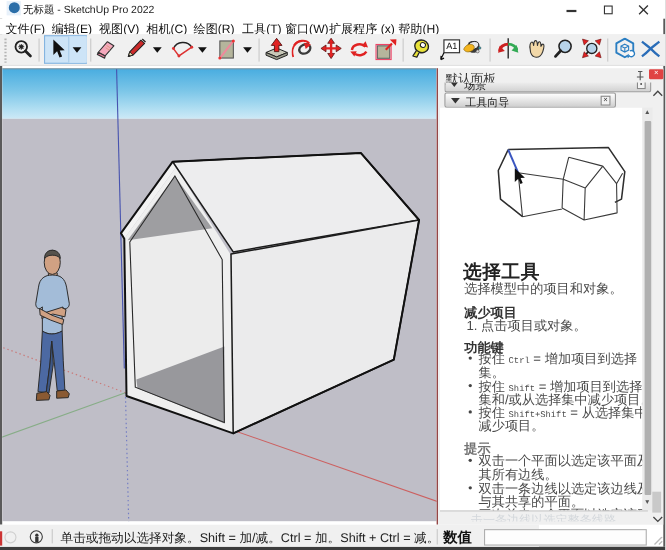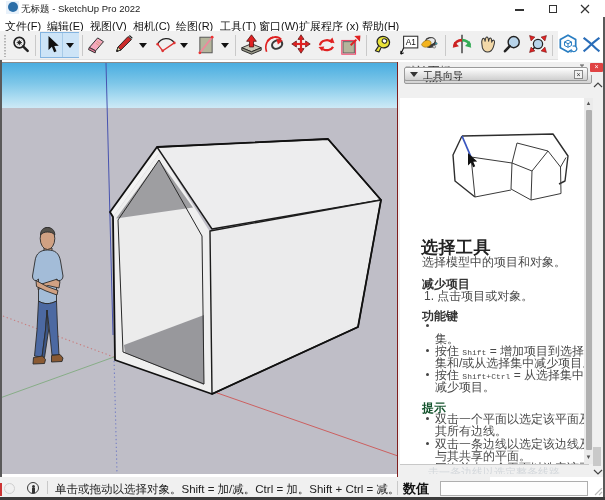--- a/index.html
+++ b/index.html
@@ -1,20 +1,20 @@
 <!DOCTYPE html>
 <html><head><meta charset="utf-8">
 <style>
 *{margin:0;padding:0;box-sizing:border-box}
 html,body{width:605px;height:500px;overflow:hidden}
 body{font-family:"Liberation Sans",sans-serif;position:relative;background:#fff}
 .abs{position:absolute}
 #titlebar{left:0;top:0;width:605px;height:17px;background:#fff}
 #menubar{left:0;top:17px;width:491px;height:14px;background:#fff}
-#toolbar{left:0;top:31px;width:558px;height:29px;background:#f0f0f0;border-bottom:1px solid #e2e2e2}
+#toolbar{left:0;top:31px;width:605px;height:29px;background:#f0f0f0;border-bottom:1px solid #e2e2e2}
 #viewport{left:2px;top:62px;width:395px;height:412px}
 #tray{left:397px;top:62px;width:206px;height:415px;background:#f0f0f0;border-left:1px solid #7f1d1d}
 #statusbar{left:0;top:477px;width:490px;height:20px;background:#f0f0f0}
 .winborder{background:#5a5a5a}
 .menuitem{position:absolute;top:2px;font-size:11px;color:#111;white-space:nowrap}
 .sep{position:absolute;top:4px;width:1px;height:21px;background:#c9c9c9}
 .ti{position:absolute}
 .dd{position:absolute;width:0;height:0;border-left:4px solid transparent;border-right:4px solid transparent;border-top:5px solid #111}
 .bt{position:absolute;left:35px;font-size:12px;color:#4a4a4a;white-space:nowrap;line-height:11px}
 .bu{position:absolute;left:26px;width:3px;height:3px;border-radius:50%;background:#444;margin-top:3px}
@@ -265,49 +265,50 @@
   <div class="abs" style="left:192px;top:1px;width:13px;height:9px;background:#e04343;border-radius:1px;color:#fff;font-size:7px;text-align:center;line-height:8px">×</div>
 
   <div class="abs" style="left:6px;top:13px;width:211px;height:9px;overflow:hidden">
     <div style="position:absolute;left:0;top:-6px;width:188px;height:15px;background:linear-gradient(#fefefe,#d2d2d2);border:1px solid #9a9a9a;border-radius:2px">
       <div style="position:absolute;left:4px;top:4px;width:0;height:0;border-left:4px solid transparent;border-right:4px solid transparent;border-top:5px solid #333"></div>
       <span style="position:absolute;left:17px;top:1px;font-size:10px;color:#222">场景</span>
       <div style="position:absolute;right:4px;top:3px;width:8px;height:8px;border:1px solid #888;background:#f2f2f2;font-size:6px;line-height:6px;text-align:center;color:#333">▪</div>
     </div>
   </div>
 
-  <div class="abs" style="left:6px;top:5px;width:184px;height:14px;background:linear-gradient(#fefefe,#cfcfcf);border:1px solid #9a9a9a;border-radius:2px">
+  <div class="abs" style="left:6px;top:22px;width:156px;height:14px;background:linear-gradient(#fefefe,#cfcfcf);border:1px solid #9a9a9a;border-radius:2px">
     <div style="position:absolute;left:5px;top:4px;width:0;height:0;border-left:4px solid transparent;border-right:4px solid transparent;border-top:5px solid #333"></div>
     <span style="position:absolute;left:18px;top:1px;font-size:10px;color:#222">工具向导</span>
     <div style="position:absolute;right:4px;top:2px;width:9px;height:9px;border:1px solid #888;background:#f2f2f2;font-size:7px;line-height:7px;text-align:center;color:#333">×</div>
   </div>
 
   <div class="abs" style="left:2px;top:36px;width:184px;height:366px;background:#fff;overflow:hidden" id="instr">
     <svg style="position:absolute;left:40px;top:25px" width="140" height="90" viewBox="40 25 140 90" fill="none" stroke="#3a3a3a" stroke-width="1" stroke-linejoin="round">
       <g stroke-width="1.4" stroke="#2e2e2e">
         <path d="M62,38 L153,36 L168,58 L165,83 L159,86 M62,38 L53,57 L55,83 L75,99"></path>
       </g>
       <path d="M71,59 L75,99 L111,92 M71,59 L112,65 M112,65 L111,91 M117,45 L148,53 M117,45 L112,65 L132,73 M148,53 L132,73 L131,102 M111,91 L131,102 L161,95.5 L160.5,69 L148,53 M160.5,69 L166,59.5"></path>
       <path d="M62,38 L71,59" stroke="#3a56c0" stroke-width="1.8"></path>
       <path d="M68,55 L68,67.5 L71.2,64.6 L73.1,69.2 L75.2,68.3 L73.3,63.8 L77.2,63.5 Z" fill="#111" stroke="none"></path>
     </svg>
     <div style="position:absolute;left:21px;top:138px;font-size:17px;font-weight:bold;color:#222;letter-spacing:0.5px">选择工具</div>
     <div style="position:absolute;left:22px;top:156px;font-size:12px;color:#4a4a4a">选择模型中的项目和对象。</div>
     <div style="position:absolute;left:22px;top:178px;font-size:12px;font-weight:bold;color:#333">减少项目</div>
     <div style="position:absolute;left:24px;top:190px;font-size:12px;color:#4a4a4a">1. 点击项目或对象。</div>
     <div style="position:absolute;left:22px;top:210px;font-size:12px;font-weight:bold;color:#333">功能键</div>
     <div class="bu" style="top:223px"></div>
+    <div class="bt" style="top:223px">按住 <span class="mo">Ctrl</span> = 增加项目到选择</div>
     <div class="bt" style="top:235.5px">集。</div>
     <div class="bu" style="top:247.5px"></div>
     <div class="bt" style="top:247.5px">按住 <span class="mo">Shift</span> = 增加项目到选择</div>
     <div class="bt" style="top:259.5px">集和/或从选择集中减少项目。</div>
     <div class="bu" style="top:271.5px"></div>
-    <div class="bt" style="top:271.5px">按住 <span class="mo">Shift+Ctrl</span> = 从选择集中</div>
+    <div class="bt" style="top:271.5px">按住 <span class="mo">Shift+Shift</span> = 从选择集中</div>
     <div class="bt" style="top:283.5px">减少项目。</div>
-    <div style="position:absolute;left:22px;top:302px;font-size:12px;font-weight:bold;color:#14532d">提示</div>
+    <div style="position:absolute;left:22px;top:302px;font-size:12px;font-weight:bold;color:#737373">提示</div>
     <div class="bu" style="top:316px"></div>
     <div class="bt" style="top:316px">双击一个平面以选定该平面及</div>
     <div class="bt" style="top:328px">其所有边线。</div>
     <div class="bu" style="top:340.5px"></div>
     <div class="bt" style="top:340.5px">双击一条边线以选定该边线及</div>
     <div class="bt" style="top:352.5px">与其共享的平面。</div>
 
     <div class="bt" style="top:364.5px">三次单击一个平面以选定该平</div>
   </div>
 

